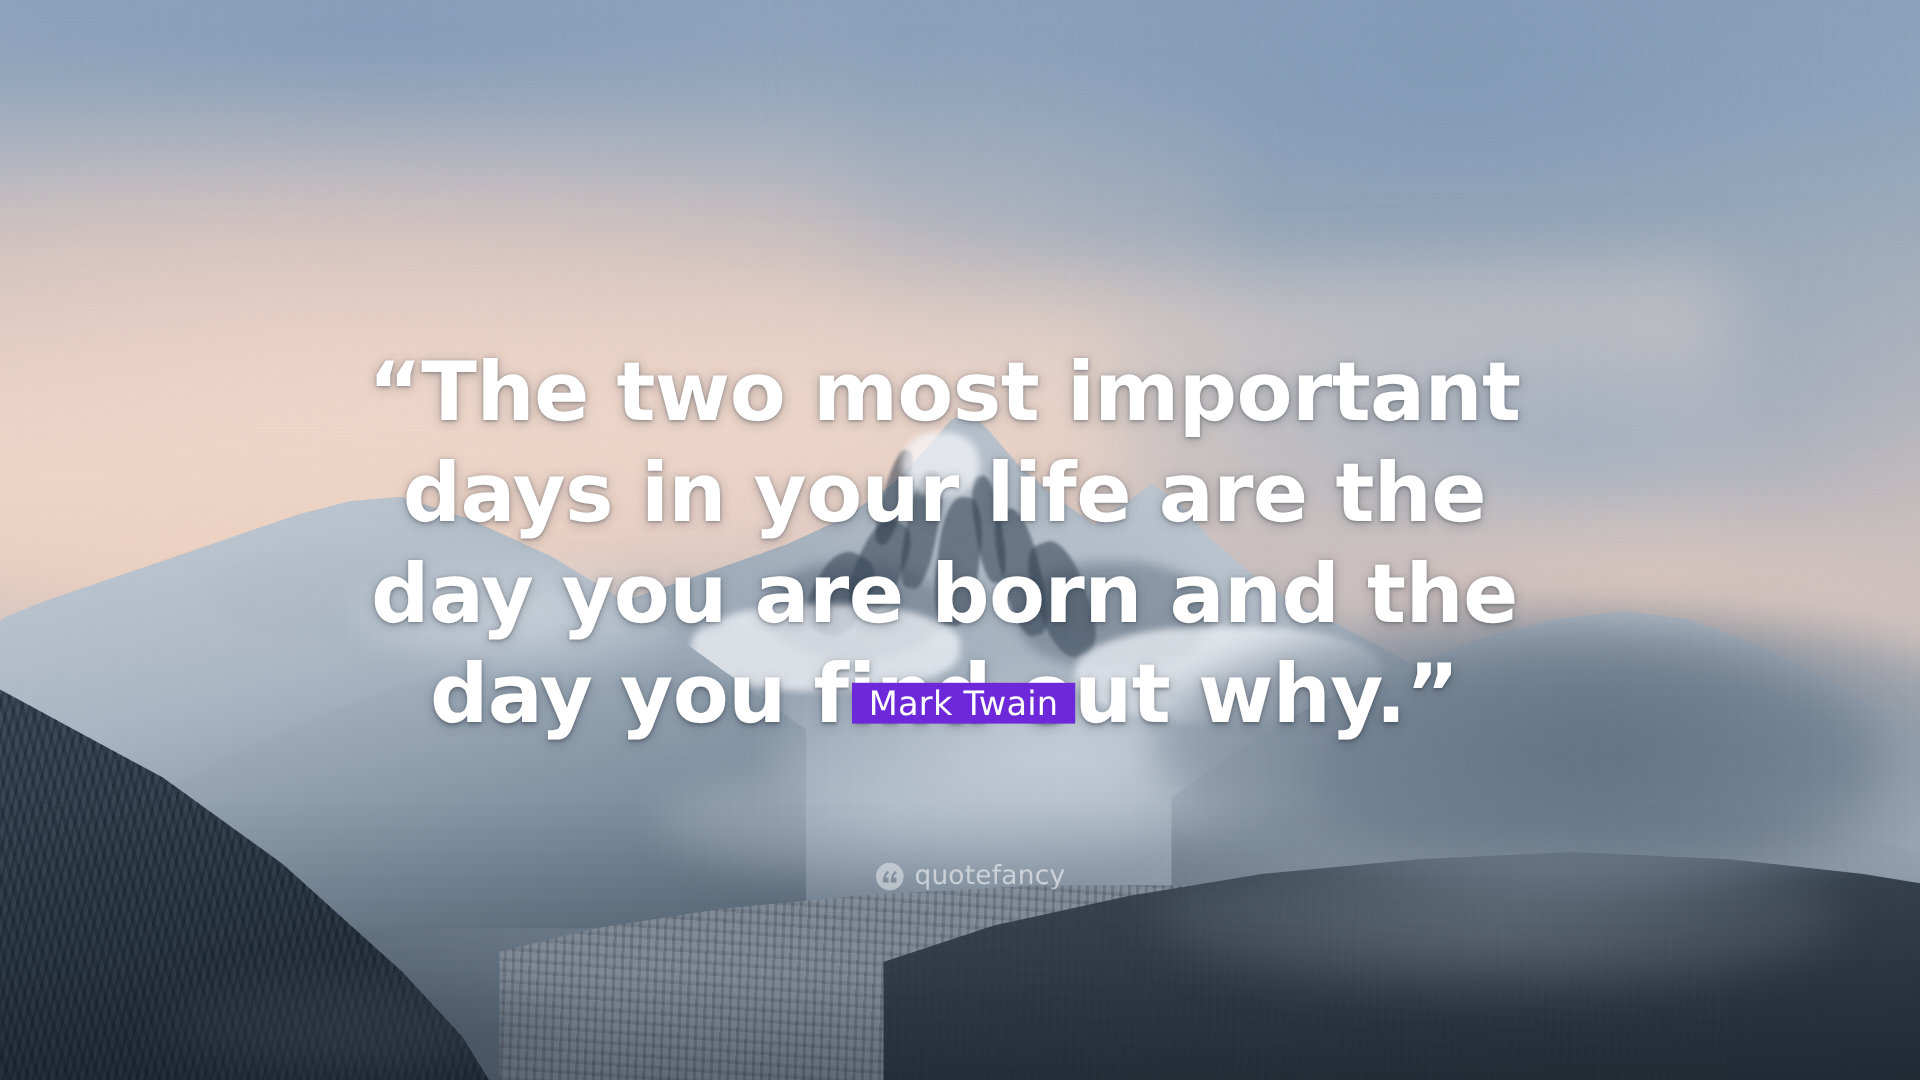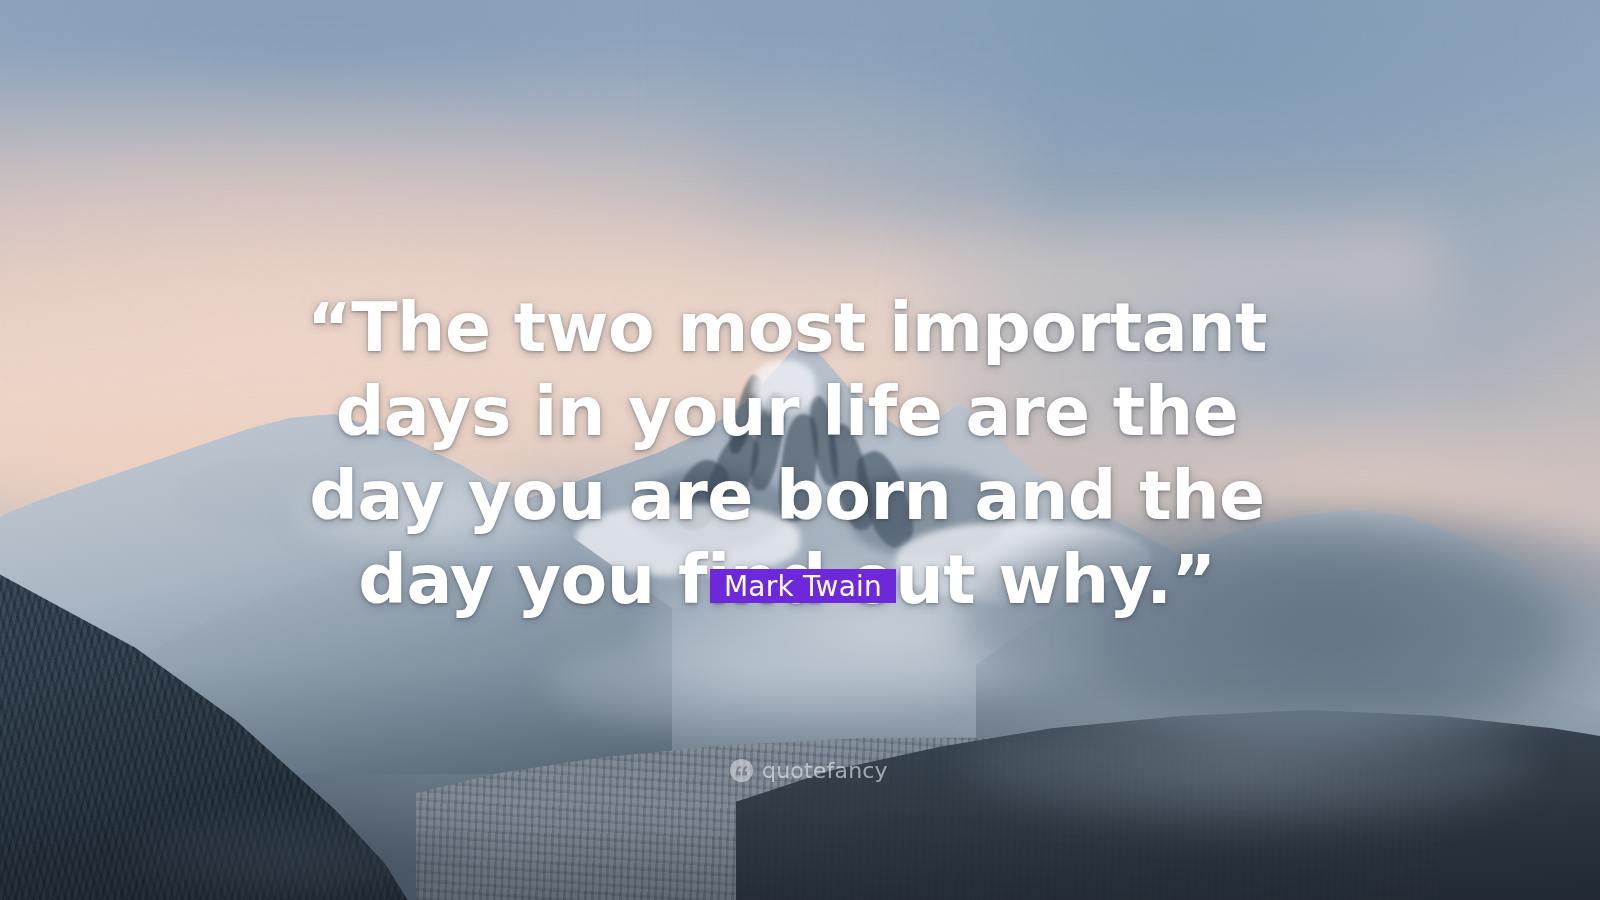--- a/index.html
+++ b/index.html
@@ -455,21 +455,20 @@
   }
 
   .watermark {
     position: absolute;
     left: 730px;
     top: 719px;
     display: flex;
     align-items: center;
     gap: 9px;
     opacity: 0.62;
-    margin-top: 40px;
   }
   .wm-badge {
     width: 23px;
     height: 23px;
     border-radius: 50%;
     background: rgba(255,255,255,0.70);
     display: flex;
     align-items: center;
     justify-content: center;
     flex: 0 0 auto;

